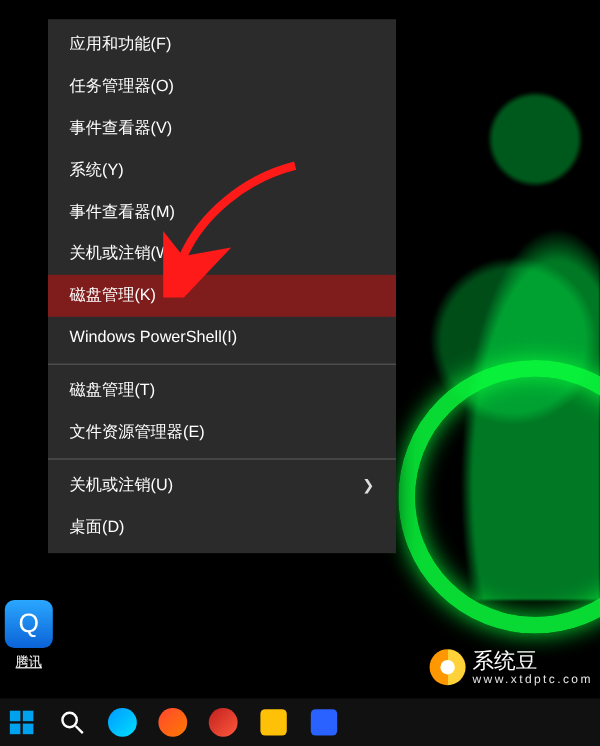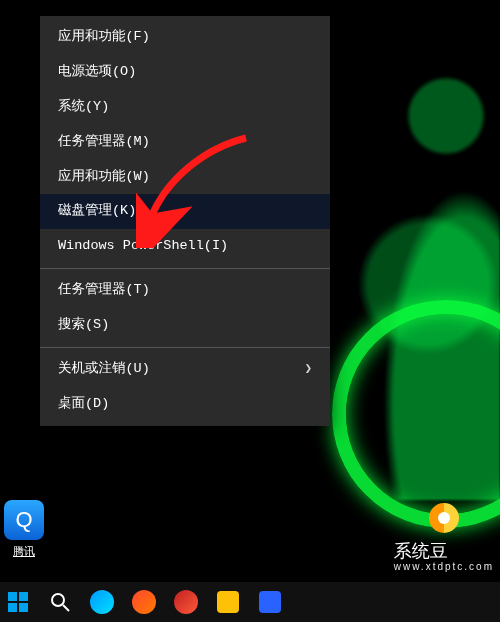--- a/index.html
+++ b/index.html
@@ -74,24 +74,23 @@
     box-shadow: 0 4px 18px rgba(0,0,0,0.7);
     padding: 4px 0;
   }
   .menu-item {
     padding: 8px 18px;
     display: flex;
     align-items: center;
     justify-content: space-between;
     cursor: default;
     line-height: 1.4;
-    font-family: Liberation Mono, monospace;
   }
   .menu-item.highlight {
-    background: #0f172a;
+    background: #7f1d1d;
   }
   .menu-sep {
     height: 1px;
     background: #555;
     margin: 4px 0;
   }
   .submenu-arrow {
     font-size: 12px;
     color: #ddd;
   }
@@ -136,21 +135,20 @@
   .watermark {
     position: absolute;
     right: 6px;
     bottom: 50px;
     display: flex;
     align-items: center;
     gap: 6px;
     color: #fff;
     font-size: 18px;
     font-weight: 500;
-    flex-direction: column;
   }
   .watermark .wm-icon {
     width: 30px;
     height: 30px;
     border-radius: 50%;
     background: conic-gradient(#ffd23a 0 180deg, #ff9800 180deg 360deg);
     position: relative;
   }
   .watermark .wm-icon::after{
     content:"";
@@ -176,43 +174,46 @@
 <div class="desktop-icon">
   <span>Q</span>
 </div>
 <div class="desktop-icon-label">腾讯</div>
 
 <div class="context-menu" id="context-menu">
     <div class="menu-item">
       <span>应用和功能(F)</span>
     </div>
     <div class="menu-item">
-      <span>电源选项(O)</span>
+      <span>任务管理器(O)</span>
+    </div>
+    <div class="menu-item">
+      <span>事件查看器(V)</span>
     </div>
     <div class="menu-item">
       <span>系统(Y)</span>
     </div>
     <div class="menu-item">
-      <span>任务管理器(M)</span>
-    </div>
-    <div class="menu-item">
-      <span>应用和功能(W)</span>
+      <span>事件查看器(M)</span>
+    </div>
+    <div class="menu-item">
+      <span>关机或注销(W)</span>
     </div>
     <div class="menu-item highlight">
       <span>磁盘管理(K)</span>
     </div>
     <div class="menu-item">
       <span>Windows PowerShell(I)</span>
     </div>
     <div class="menu-sep"></div>
     <div class="menu-item">
-      <span>任务管理器(T)</span>
-    </div>
-    <div class="menu-item">
-      <span>搜索(S)</span>
+      <span>磁盘管理(T)</span>
+    </div>
+    <div class="menu-item">
+      <span>文件资源管理器(E)</span>
     </div>
     <div class="menu-sep"></div>
     <div class="menu-item">
       <span>关机或注销(U)</span>
       <span class="submenu-arrow">❯</span>
     </div>
     <div class="menu-item">
       <span>桌面(D)</span>
     </div>
   </div>

